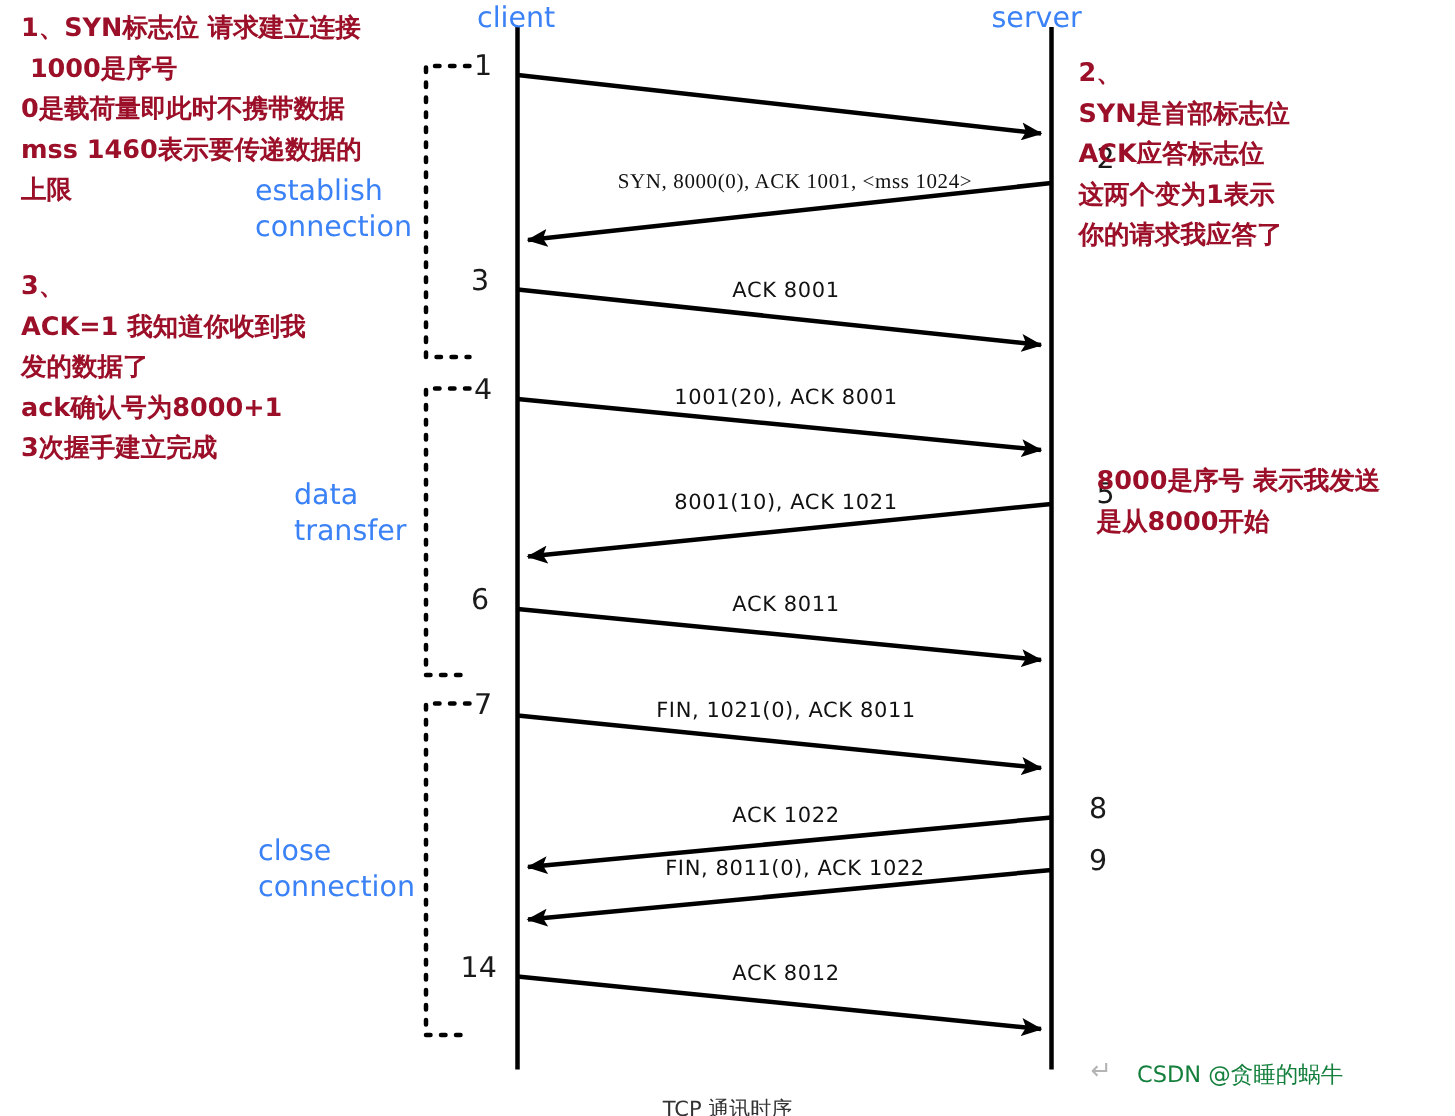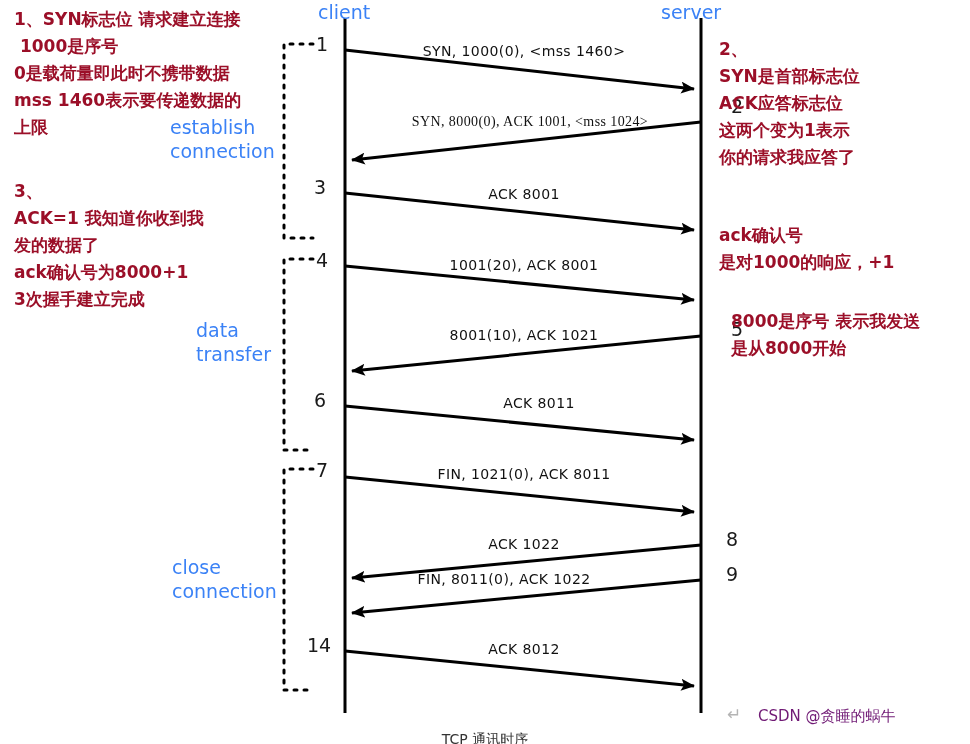--- a/index.html
+++ b/index.html
@@ -59,21 +59,21 @@
     font-size:14px;
     letter-spacing:0.4px;
     white-space:nowrap;
     transform:translateX(-50%);
     z-index:26;
   }
 
   
   #watermark{
     position:absolute;left:758px;top:707px;
-    color:#701a75;font-size:15px;white-space:nowrap;z-index:30;
+    color:#15803d;font-size:15px;white-space:nowrap;z-index:30;
     font-family:"DejaVu Sans","Liberation Sans",sans-serif;
   }
   #wm-arrow{
     position:absolute;left:727px;top:704px;color:#b4b4b4;font-size:17px;z-index:30;
   }
   #caption{
     position:absolute;left:485px;top:731px;transform:translateX(-50%);
     color:#333;font-size:14px;white-space:nowrap;z-index:30;
     font-family:"DejaVu Sans","Liberation Sans",sans-serif;
   }
@@ -136,48 +136,45 @@
   <div class="stepnum" style="left:316px;top:249px;">4</div>
   <div class="stepnum" style="left:314px;top:389px;">6</div>
   <div class="stepnum" style="left:316px;top:459px;">7</div>
   <div class="stepnum" style="left:307px;top:634px;">14</div>
 
   <div class="stepnum" style="left:731px;top:95px;">2</div>
   <div class="stepnum" style="left:731px;top:318px;">5</div>
   <div class="stepnum" style="left:726px;top:528px;">8</div>
   <div class="stepnum" style="left:726px;top:563px;">9</div>
 
-  <div class="msg" style="left:524px;top:43px;">SYN, 1000(0), &lt;mss 1460&gt;</div>
   <div class="msg" style="left:530px;top:114px;font-family:Liberation Serif, serif;">SYN, 8000(0), ACK 1001, &lt;mss 1024&gt;</div>
   <div class="msg" style="left:524px;top:186px;">ACK 8001</div>
   <div class="msg" style="left:524px;top:257px;">1001(20), ACK 8001</div>
   <div class="msg" style="left:524px;top:327px;">8001(10), ACK 1021</div>
-  <div class="msg" style="left:539px;top:395px;">ACK 8011</div>
+  <div class="msg" style="left:524px;top:395px;">ACK 8011</div>
   <div class="msg" style="left:524px;top:466px;">FIN, 1021(0), ACK 8011</div>
   <div class="msg" style="left:524px;top:536px;">ACK 1022</div>
-  <div class="msg" style="left:504px;top:571px;">FIN, 8011(0), ACK 1022</div>
+  <div class="msg" style="left:530px;top:571px;">FIN, 8011(0), ACK 1022</div>
   <div class="msg" style="left:524px;top:641px;">ACK 8012</div>
 
   <div class="annot" id="annot-left-1">1、SYN标志位 请求建立连接
  1000是序号
 0是载荷量即此时不携带数据
 mss 1460表示要传递数据的
 上限</div>
   <div class="annot" id="annot-left-3">3、
 ACK=1 我知道你收到我
 发的数据了
 ack确认号为8000+1
 3次握手建立完成</div>
   <div class="annot" id="annot-right-2">2、
 SYN是首部标志位
 ACK应答标志位
 这两个变为1表示
 你的请求我应答了</div>
-  <div class="annot" id="annot-right-ack">ack确认号
-是对1000的响应，+1</div>
   <div class="annot" id="annot-right-seq">8000是序号 表示我发送
 是从8000开始</div>
 
   <div id="caption">TCP 通讯时序</div>
   <div id="wm-arrow">↵</div>
   <div id="watermark">CSDN @贪睡的蜗牛</div>
 
 </div>
 
 </body></html>

